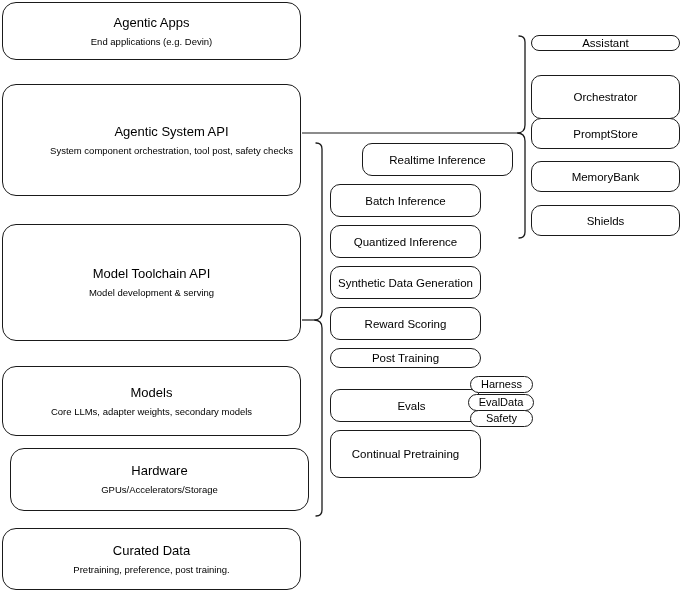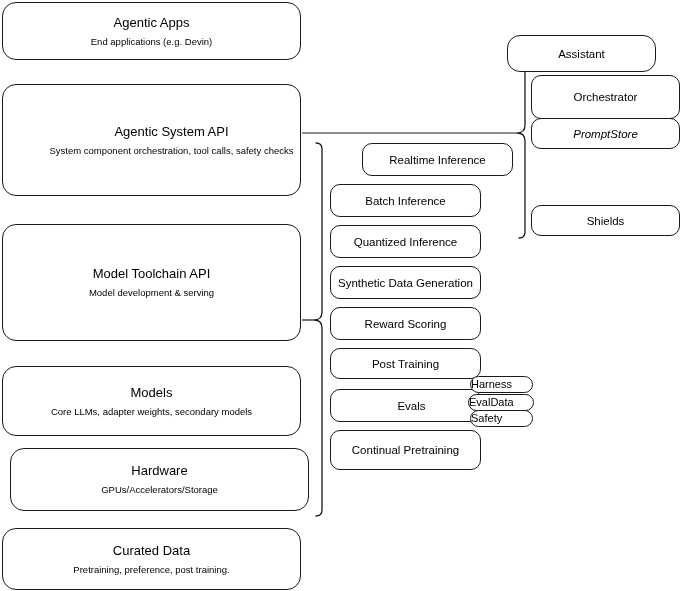--- a/index.html
+++ b/index.html
@@ -56,20 +56,21 @@
   }
   
   .pill {
     position: absolute;
     box-sizing: border-box;
     border: 1px solid #1a1a1a;
     background: #ffffff;
     border-radius: 999px;
     display: flex;
     align-items: center;
+    justify-content: center;
     font-size: 11px;
     line-height: 13px;
     color: #000;
     z-index: 5;
   }
   svg.connectors {
     position: absolute;
     left: 0; top: 0;
     width: 682px;
     height: 591px;
@@ -106,21 +107,21 @@
              Q 525 238 519 238" stroke="#1a1a1a" stroke-width="1.3" fill="none" stroke-linecap="round"></path>
   </svg>
 
   <div class="node layer" style="left:2px; top:2px; width:299px; height:58px;">
     <div class="title">Agentic Apps</div>
     <div class="subtitle">End applications (e.g. Devin)</div>
   </div>
 
   <div class="node layer" style="left:2px; top:84px; width:299px; height:112px;padding-left:40px;">
     <div class="title">Agentic System API</div>
-    <div class="subtitle">System component orchestration, tool calls, safety checks</div>
+    <div class="subtitle">System component orchestration, tool post, safety checks</div>
   </div>
 
   <div class="node layer" style="left:2px; top:224px; width:299px; height:117px;">
     <div class="title">Model Toolchain API</div>
     <div class="subtitle">Model development &amp; serving</div>
   </div>
 
   <div class="node layer" style="left:2px; top:366px; width:299px; height:70px;">
     <div class="title">Models</div>
     <div class="subtitle">Core LLMs, adapter weights, secondary models</div>
@@ -144,46 +145,49 @@
   </div>
   <div class="node chip" style="left:330px; top:225px; width:151px; height:33px;">
     <span>Quantized Inference</span>
   </div>
   <div class="node chip" style="left:330px; top:266px; width:151px; height:33px;">
     <span>Synthetic Data Generation</span>
   </div>
   <div class="node chip" style="left:330px; top:307px; width:151px; height:33px;align-items:center;">
     <span>Reward Scoring</span>
   </div>
-  <div class="node chip" style="left:330px; top:348px; width:151px; height:31px;">
+  <div class="node chip" style="left:330px; top:348px; width:151px; height:20px;">
     <span>Post Training</span>
   </div>
   <div class="node chip" style="left:330px; top:389px; width:151px; height:33px;padding-left:12px;">
     <span>Evals</span>
   </div>
-  <div class="node chip" style="left:330px; top:430px; width:151px; height:40px;">
+  <div class="node chip" style="left:330px; top:430px; width:151px; height:48px;">
     <span>Continual Pretraining</span>
   </div>
 
   <div class="pill" style="left:470px; top:376px; width:63px; height:17px;">
     <span>Harness</span>
   </div>
   <div class="pill" style="left:468px; top:394px; width:66px; height:17px;">
     <span>EvalData</span>
   </div>
   <div class="pill" style="left:470px; top:410px; width:63px; height:17px;">
     <span>Safety</span>
   </div>
 
-  <div class="node chip" style="left:507px; top:35px; width:149px; height:37px;border-radius:13px;">
+  <div class="node chip" style="left:531px; top:35px; width:149px; height:16px;border-radius:13px;">
     <span>Assistant</span>
   </div>
   <div class="node chip" style="left:531px; top:75px; width:149px; height:44px;">
     <span>Orchestrator</span>
   </div>
-  <div class="node chip" style="left:531px; top:118px; width:149px; height:31px;font-style:italic;">
+  <div class="node chip" style="left:531px; top:118px; width:149px; height:31px;">
     <span>PromptStore</span>
+  </div>
+  <div class="node chip" style="left:531px; top:161px; width:149px; height:31px;">
+    <span>MemoryBank</span>
   </div>
   <div class="node chip" style="left:531px; top:205px; width:149px; height:31px;">
     <span>Shields</span>
   </div>
 
 </div>
 
 </body></html>

